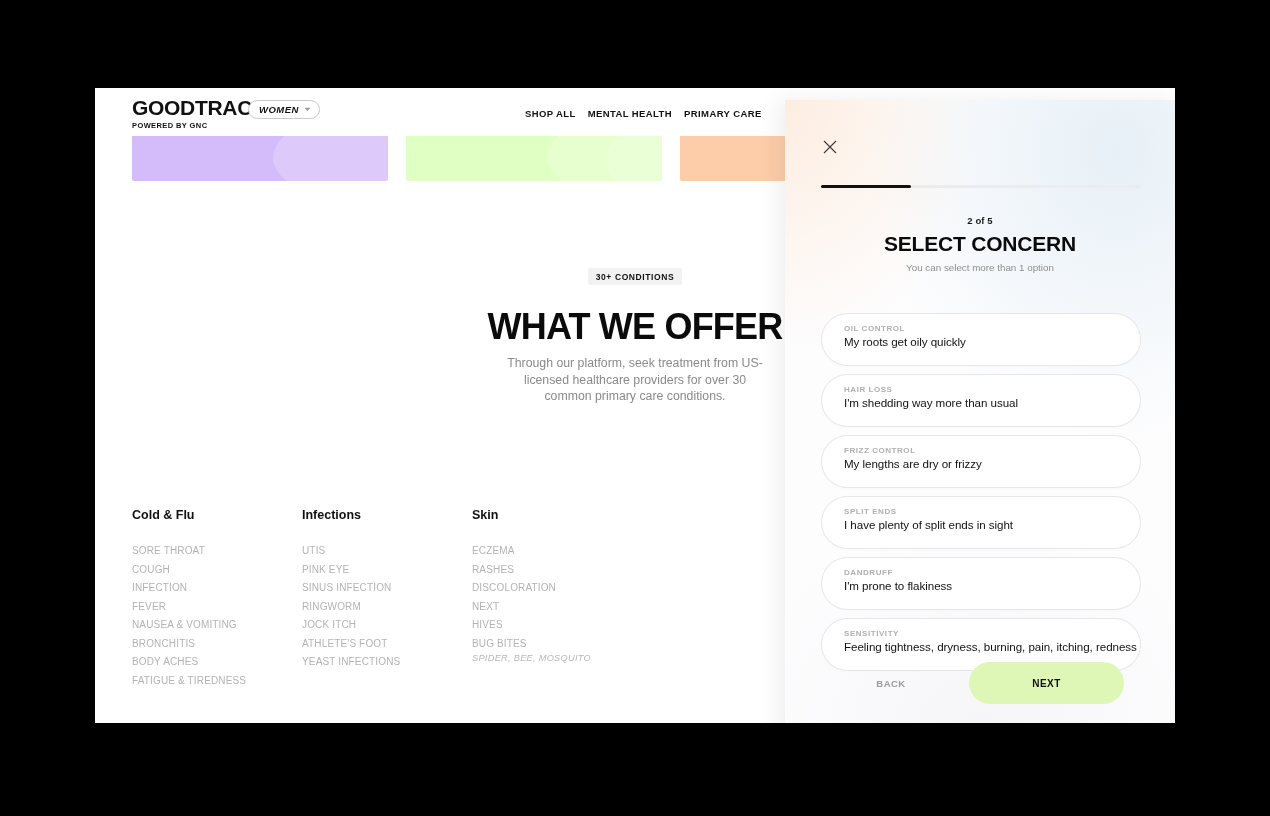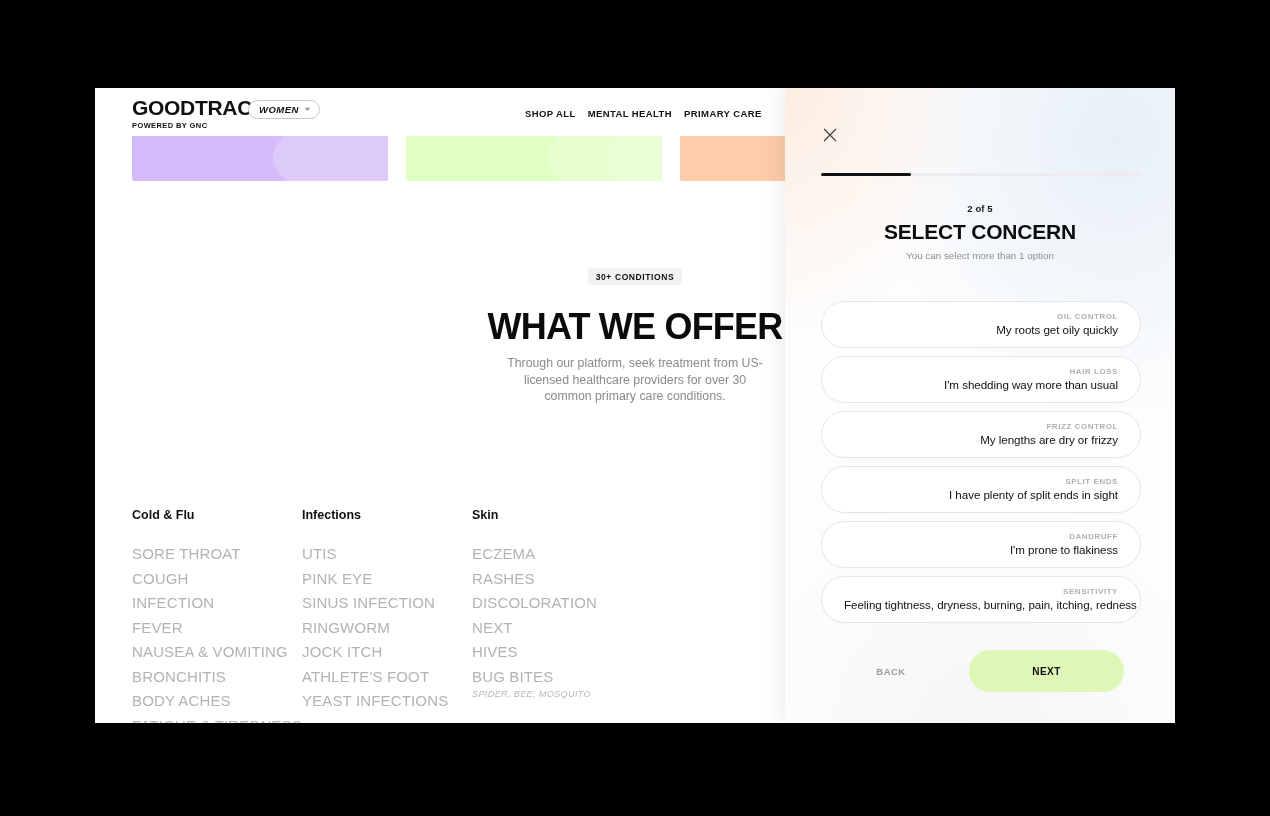--- a/index.html
+++ b/index.html
@@ -118,31 +118,31 @@
   .cond-col { width: 170px; }
   .cond-col:nth-child(1) { width: 170px; }
   .cond-col:nth-child(2) { width: 170px; }
   .cond-col:nth-child(3) { width: 170px; }
   .cond-head {
     font-size: 12.5px; font-weight: bold; color: #111111;
     margin-bottom: 23px;
   }
   .cond-col:nth-child(2) { margin-left: 0px; }
   .cond-item {
-    font-size: 15px; color: #b3b3b3; letter-spacing: 0.15px;
+    font-size: 10px; color: #b3b3b3; letter-spacing: 0.15px;
     margin-bottom: 7.5px; white-space: nowrap;
   }
   .cond-item.note {
     font-size: 9.2px; font-style: italic; letter-spacing: 0.3px;
     color: #b8b8b8; margin-top: -3px;
   }
 
   
   #quiz-panel {
-    position: absolute; right: 0; top: 0;
+    position: absolute; right: 0; top: 12px;
     width: 390px; height: 635px;
     background:
       radial-gradient(ellipse 70% 55% at 0% 0%, rgba(253,224,200,0.55) 0%, rgba(253,224,200,0) 72%),
       radial-gradient(ellipse 85% 60% at 85% 8%, rgba(219,233,243,0.65) 0%, rgba(219,233,243,0) 75%),
       radial-gradient(ellipse 90% 50% at 50% 100%, rgba(245,245,248,0.9) 0%, rgba(255,255,255,0) 70%),
       #fdfdfe;
     box-shadow: -6px 0 22px rgba(0,0,0,0.07);
     z-index: 10;
     overflow: hidden;
   }
@@ -181,24 +181,23 @@
 
   #option-list {
     position: absolute; left: 36px; top: 213px;
     width: 320px;
     display: flex; flex-direction: column; gap: 8px;
   }
   .option-card {
     background: #ffffff;
     border: 1px solid #e6e6e8;
     border-radius: 999px;
-    padding: 10px 22px 11px;
+    padding: 10px 22px 17px;
     cursor: pointer;
     box-shadow: 0 1px 2px rgba(0,0,0,0.015);
-    text-align: right;
   }
   .option-tag {
     font-size: 8px; font-weight: bold; letter-spacing: 0.55px;
     color: #b0b0b3; text-transform: uppercase;
     margin-bottom: 2px;
   }
   .option-desc {
     font-size: 11.6px; color: #111111; letter-spacing: -0.05px;
     white-space: nowrap;
   }

